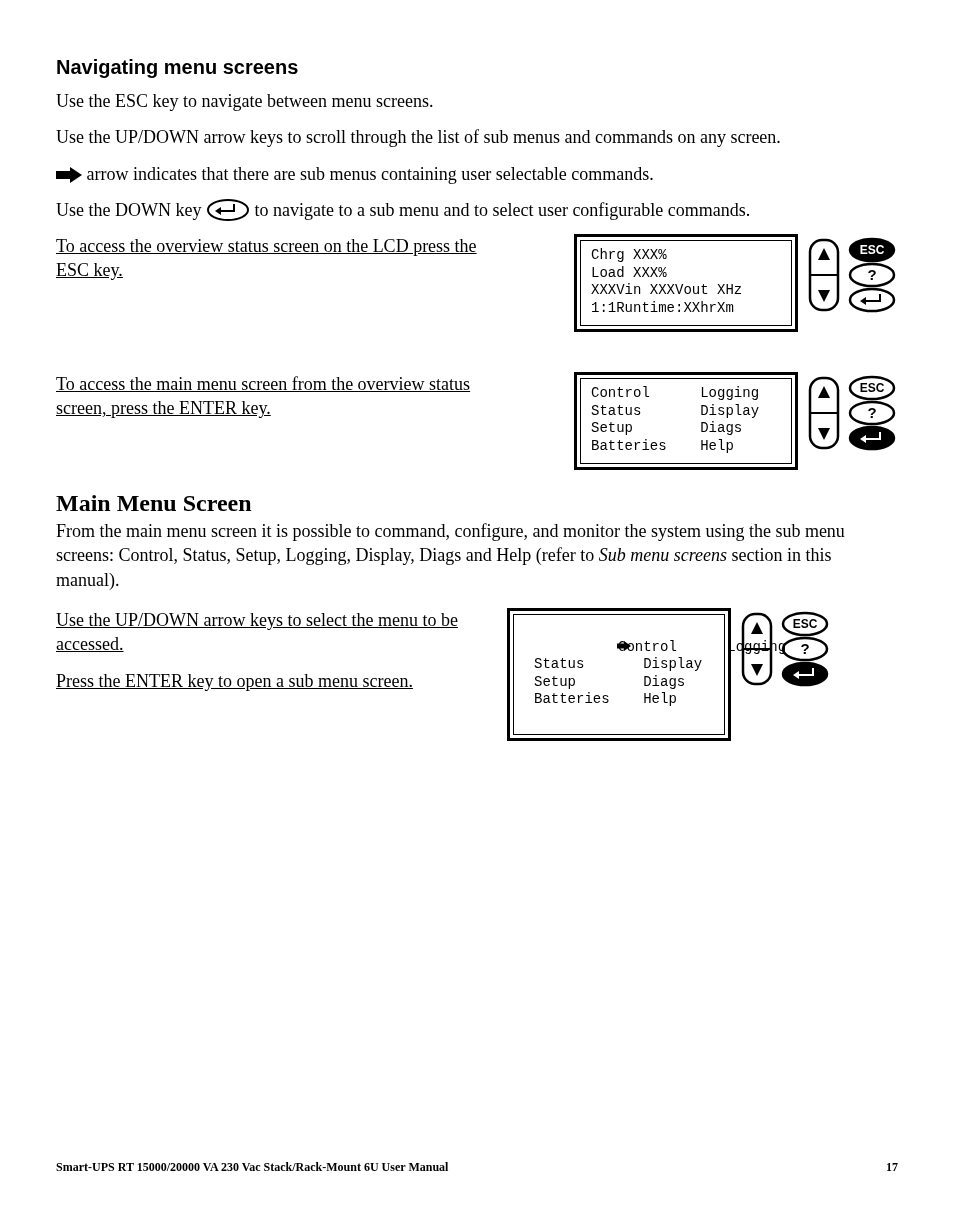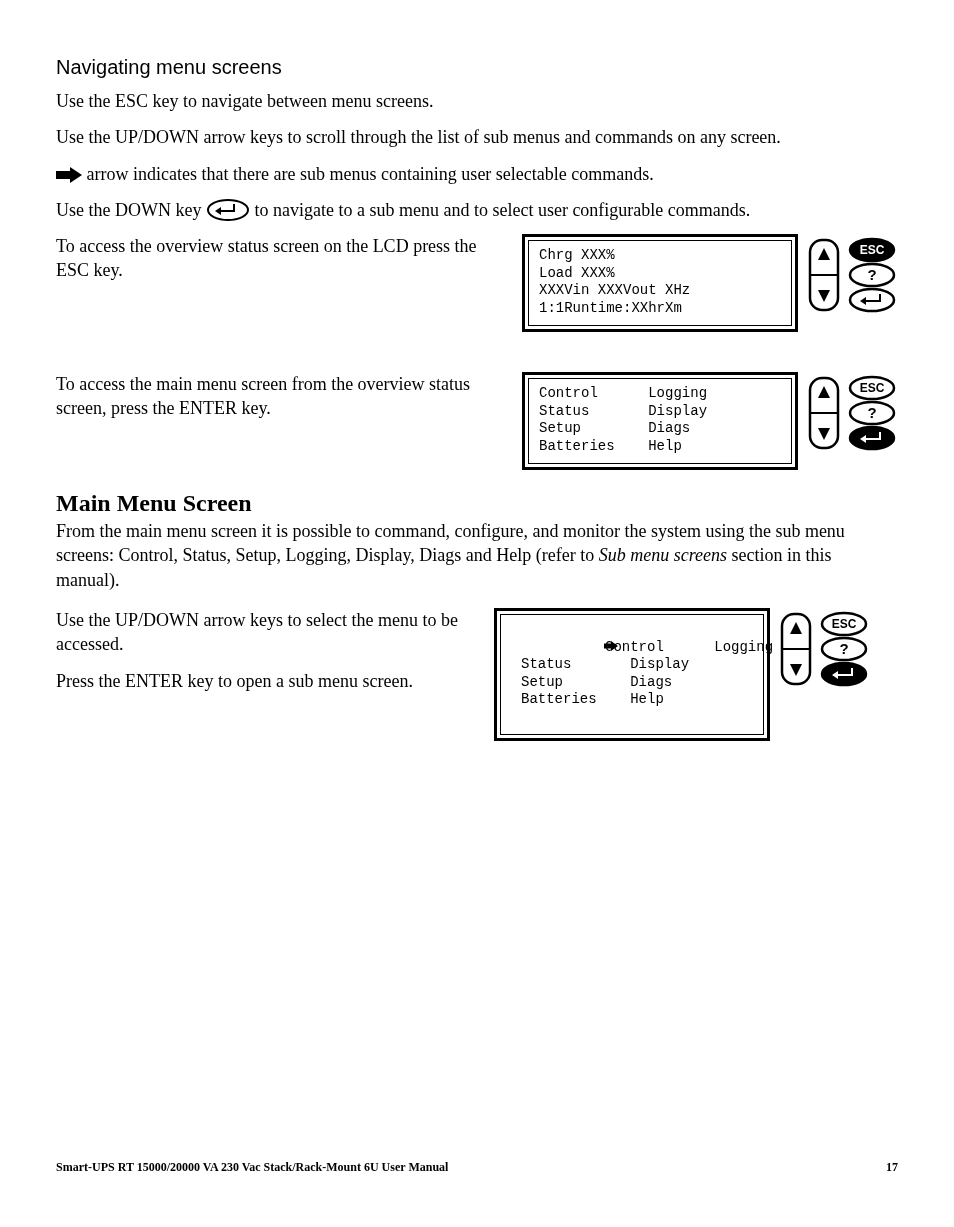--- a/index.html
+++ b/index.html
@@ -13,49 +13,50 @@
     background: #fff;
     position: relative;
   }
   .page {
     box-sizing: border-box;
     padding: 56px 56px 0 56px;
   }
   h2.section-title {
     font-family: Arial, Helvetica, sans-serif;
     font-size: 20px;
-    font-weight: normal;
+    font-weight: bold;
     margin: 0 0 10px 0;
   }
   p.body {
     font-size: 18px;
     line-height: 1.35;
     margin: 0 0 12px 0;
   }
 
   .row {
     display: flex;
     align-items: flex-start;
     margin-bottom: 20px;
   }
   .row .text-col {
     flex: 1 1 auto;
-    padding-right: 8px;
+    padding-right: 21px;
+    text-decoration: underline;
   }
   .row .fig-col {
     flex: 0 0 auto;
     display: flex;
     align-items: flex-start;
     gap: 8px;
   }
 
   .lcd {
     border: 3px solid #000;
     padding: 3px;
-    width: 276px;
+    width: 224px;
     box-sizing: border-box;
   }
   .lcd-inner {
     border: 1.5px solid #000;
     padding: 6px 10px 8px 10px;
     font-family: "Courier New", Courier, monospace;
     font-size: 14px;
     line-height: 1.25;
     white-space: pre;
     min-height: 72px;

